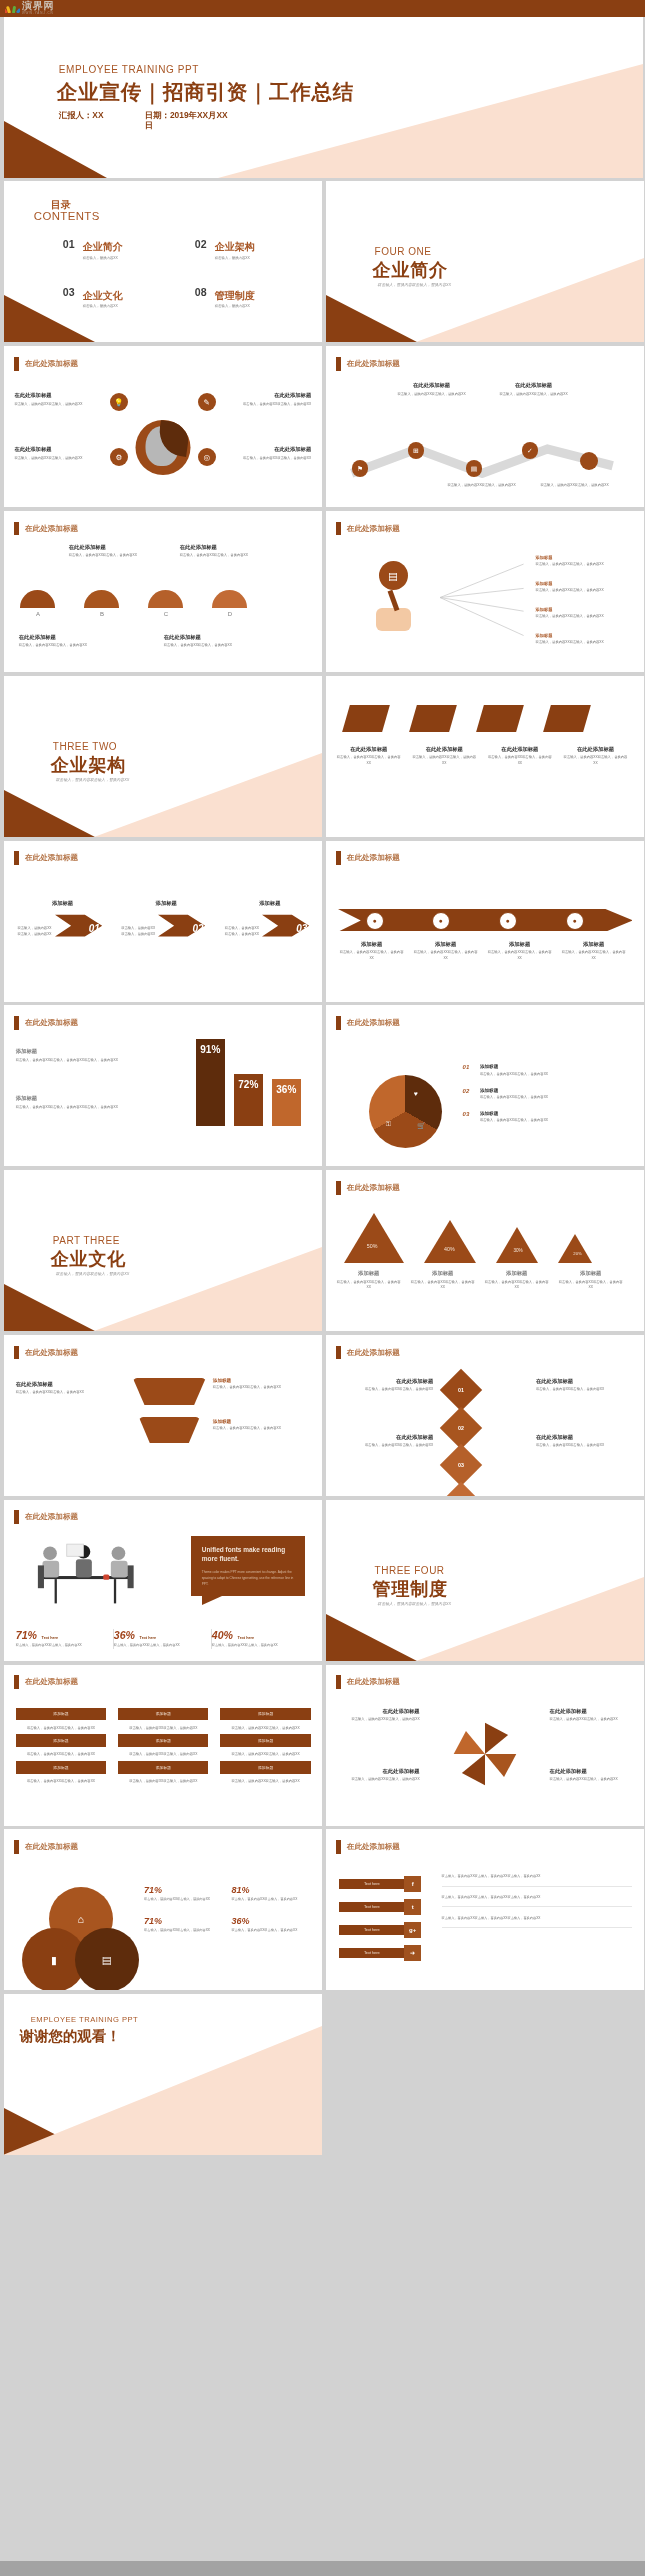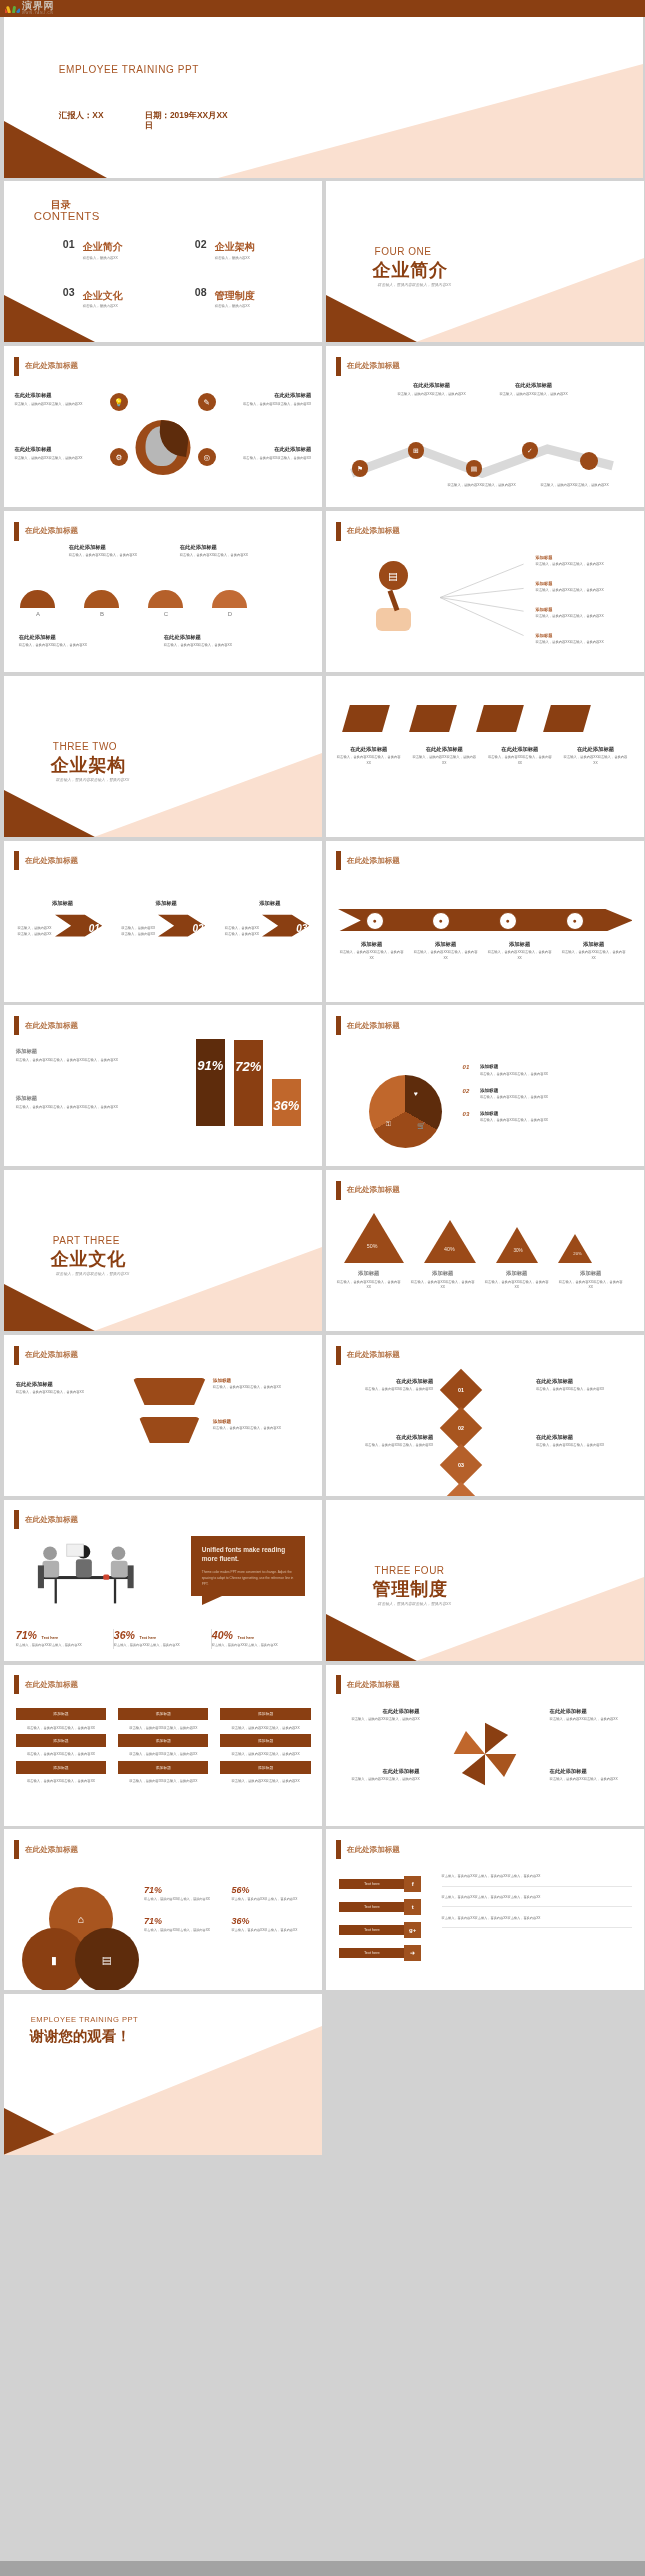--- a/index.html
+++ b/index.html
@@ -88,21 +88,21 @@
   
   .chev{position:relative;width:70px;height:44px;}
   .chev svg{position:absolute;inset:0;}
   .chev .n{position:absolute;right:7.6px;top:14.4px;color:#fff;font-size:10px;font-weight:bold;font-style:italic;}
 
   
   .band{position:absolute;left:12px;top:68px;width:295px;height:23px;}
 
   
   .bars{position:absolute;right:21px;bottom:40px;display:flex;align-items:flex-end;gap:9px;}
-  .bar{width:29px;display:flex;align-items:flex-start;justify-content:center;color:#fff;font-weight:bold;font-size:13px;font-style:italic;padding-top:19px;}
+  .bar{width:29px;display:flex;align-items:flex-start;justify-content:center;color:#fff;font-weight:bold;font-size:10px;padding-top:5px;}
 
   
   .pie{position:absolute;left:43px;top:70px;width:73px;height:73px;border-radius:50%;
        background:conic-gradient(#5e2c0c 0deg 120deg,#9b4a18 120deg 240deg,#c0672c 240deg 360deg);}
   .pie .sp{position:absolute;width:100%;height:100%;display:flex;align-items:center;justify-content:center;color:#fff;font-size:6.8px;}
   .numlist{position:absolute;right:15px;top:59px;width:166px;}
   .numrow{display:flex;gap:5.3px;margin-bottom:10px;}
   .numrow .k{color:#a85625;font-size:6px;font-weight:bold;font-style:italic;flex:0 0 12px;}
 
   
@@ -140,21 +140,21 @@
   
   .soc{position:absolute;left:13.7px;top:47px;width:91px;}
   .socrow{display:flex;align-items:center;gap:0;margin-bottom:6.8px;}
   .socrow .lbl{background:#8a3f12;color:#f0e0d2;font-size:3.8px;padding:3px 0;width:65px;text-align:center;}
   .socrow .ic{width:16.7px;height:16px;background:#a0521f;color:#fff;display:flex;align-items:center;justify-content:center;font-size:6px;font-weight:bold;}
   .txtlines{position:absolute;right:12px;top:44px;width:190px;}
   .txtlines .ln{color:#6d6d6d;font-size:3.2px;line-height:1.9;margin-bottom:7.6px;border-bottom:0.8px solid #e6e6e6;padding-bottom:6px;}
 
   
   .end-eyebrow{position:absolute;left:27px;top:21px;color:#a85625;font-size:7.6px;letter-spacing:0.5px;}
-  .end-title{position:absolute;left:26px;top:33px;color:#8a3f12;font-size:14.4px;font-weight:bold;}
+  .end-title{position:absolute;left:16px;top:33px;color:#8a3f12;font-size:14.4px;font-weight:bold;}
 
   .footerbar{position:absolute;left:0;bottom:0;width:646px;height:15px;background:#a3a3a3;}
 </style>
 </head>
 <body>
 
 <div class="brandbar">
   <div class="logo">
     <div class="fan">
         <i></i>
@@ -169,20 +169,21 @@
   </div>
 </div>
 
 <div class="grid">
 
   <div class="row">
     <div class="slide title-slide" style="flex:0 0 639px;width:639px">
       <div class="tri-bl-dark" style="border-left-width:103px;border-top-width:57px"></div>
       <div class="diag-peach" style="border-right-width:425px;border-top-width:114px"></div>
       <div class="ts-eyebrow">EMPLOYEE TRAINING PPT</div>
+      <div class="ts-title">企业宣传｜招商引资｜工作总结</div>
       <div class="ts-meta a">汇报人：XX</div>
       <div class="ts-meta b">日期：2019年XX月XX日</div>
     </div>
   </div>
 
   <div class="row">
     <div class="slide">
       <div class="tri-bl-dark"></div>
       <div class="toc-cn">目录</div>
       <div class="toc-en">CONTENTS</div>
@@ -492,21 +493,21 @@
       <div class="chip" style="left:12px;top:43px;width:144px">
         <div class="blk-title" style="color:#7d7d7d">添加标题</div>
         <div class="blk-body">双击输入，替换内容XX双击输入，替换内容XX双击输入，替换内容XX</div>
       </div>
       <div class="chip" style="left:12px;top:90px;width:144px">
         <div class="blk-title" style="color:#7d7d7d">添加标题</div>
         <div class="blk-body">双击输入，替换内容XX双击输入，替换内容XX双击输入，替换内容XX</div>
       </div>
       <div class="bars">
         <div class="bar" style="height:87px;background:#5e2c0c">91%</div>
-        <div class="bar" style="height:86px;background:#8a3f12">72%</div>
+        <div class="bar" style="height:52px;background:#8a3f12">72%</div>
         <div class="bar" style="height:47px;background:#c0672c">36%</div>
       </div>
     </div>
 
     <div class="slide">
       <div class="hdr">
         <div class="bar"></div>
         <div class="t">在此处添加标题</div>
       </div>
       <div class="pie">
@@ -787,21 +788,21 @@
         <div class="c" style="left:27px;top:0;width:64px;height:64px;background:#a8551f">⌂</div>
         <div class="c" style="left:0;top:41px;width:64px;height:64px;background:#8a3f12">▮</div>
         <div class="c" style="left:53px;top:41px;width:64px;height:64px;background:#5e2c0c">▤</div>
       </div>
       <div class="pcgrid">
         <div class="pcitem">
           <div class="pc">71%</div>
           <div class="bd">双击输入，替换内容XX双击输入，替换内容XX</div>
         </div>
         <div class="pcitem">
-          <div class="pc">56%</div>
+          <div class="pc">81%</div>
           <div class="bd">双击输入，替换内容XX双击输入，替换内容XX</div>
         </div>
         <div class="pcitem">
           <div class="pc">71%</div>
           <div class="bd">双击输入，替换内容XX双击输入，替换内容XX</div>
         </div>
         <div class="pcitem">
           <div class="pc">36%</div>
           <div class="bd">双击输入，替换内容XX双击输入，替换内容XX</div>
         </div>

